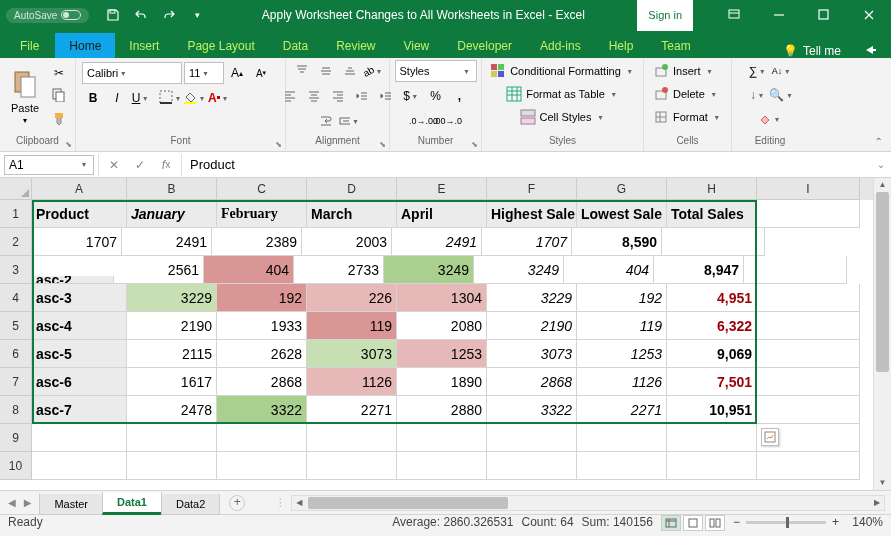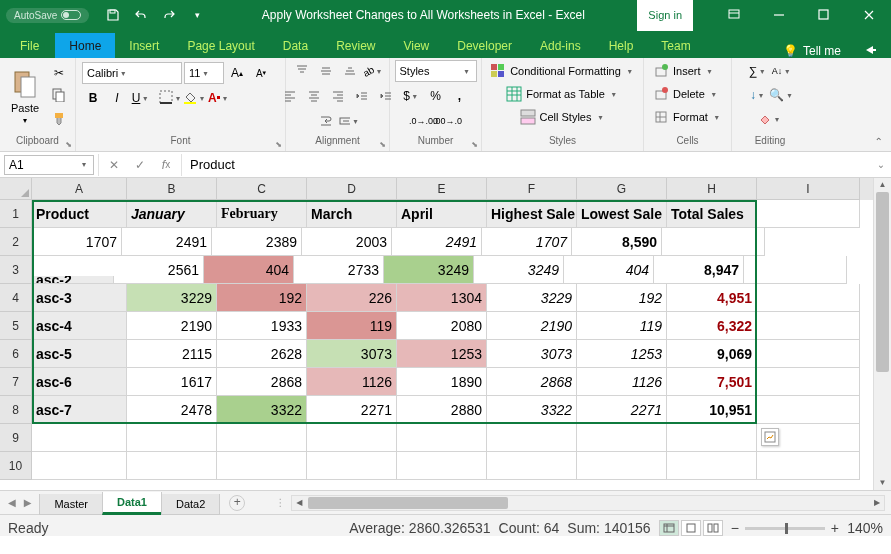--- a/index.html
+++ b/index.html
@@ -85,21 +85,21 @@
 .sheet-nav span { cursor: pointer; font-size: 10px; }
 .sheet-tabs { display: flex; align-items: flex-end; height: 24px; }
 .sheet-tab { padding: 4px 14px; font-size: 11px; border: 1px solid #ccc; border-top: none; background: #e6e6e6; cursor: pointer; margin-right: -1px; }
 .sheet-tab.active { background: #fff; border-bottom: 3px solid #0f7a3e; color: #0f7a3e; font-weight: 600; }
 .sheet-add { width: 24px; text-align: center; color: #666; cursor: pointer; margin-left: 10px; border: 1px solid #ccc; border-radius: 50%; height: 16px; width: 16px; line-height: 12px; font-size: 12px; }
 .hsb { flex: 1; height: 16px; background: #f0f0f0; margin: 0 6px; position: relative; border: 1px solid #ddd; }
 .hsb .arr { position: absolute; top: 0; width: 14px; height: 14px; text-align: center; font-size: 8px; color: #666; line-height: 14px; cursor: pointer; }
 .hsb .thumb { position: absolute; top: 1px; left: 16px; height: 12px; width: 200px; background: #c0c0c0; border-radius: 2px; }
 
 
-.statusbar { height: 22px; background: #f3f3f3; border-top: 1px solid #d4d4d4; display: flex; align-items: flex-end; font-size: 14px; color: #444; padding: 0 8px; gap: 8px; }
+.statusbar { height: 22px; background: #f3f3f3; border-top: 1px solid #d4d4d4; display: flex; align-items: flex-start; font-size: 12px; color: #444; padding: 0 8px; gap: 8px; }
 .statusbar .spacer { flex: 1; }
 .view-btns { display: flex; gap: 2px; }
 .view-btn { width: 20px; height: 16px; border: 1px solid #ccc; background: #fff; cursor: pointer; display: flex; align-items: center; justify-content: center; font-size: 9px; }
 .view-btn.active { background: #d0e8da; }
 .zoom { display: flex; align-items: center; gap: 6px; }
 .zoom-slider { width: 80px; height: 3px; background: #ccc; position: relative; }
 .zoom-slider::after { content: ''; position: absolute; top: -4px; left: 50%; width: 3px; height: 11px; background: #666; }
 </style>
 </head>
 <body>

